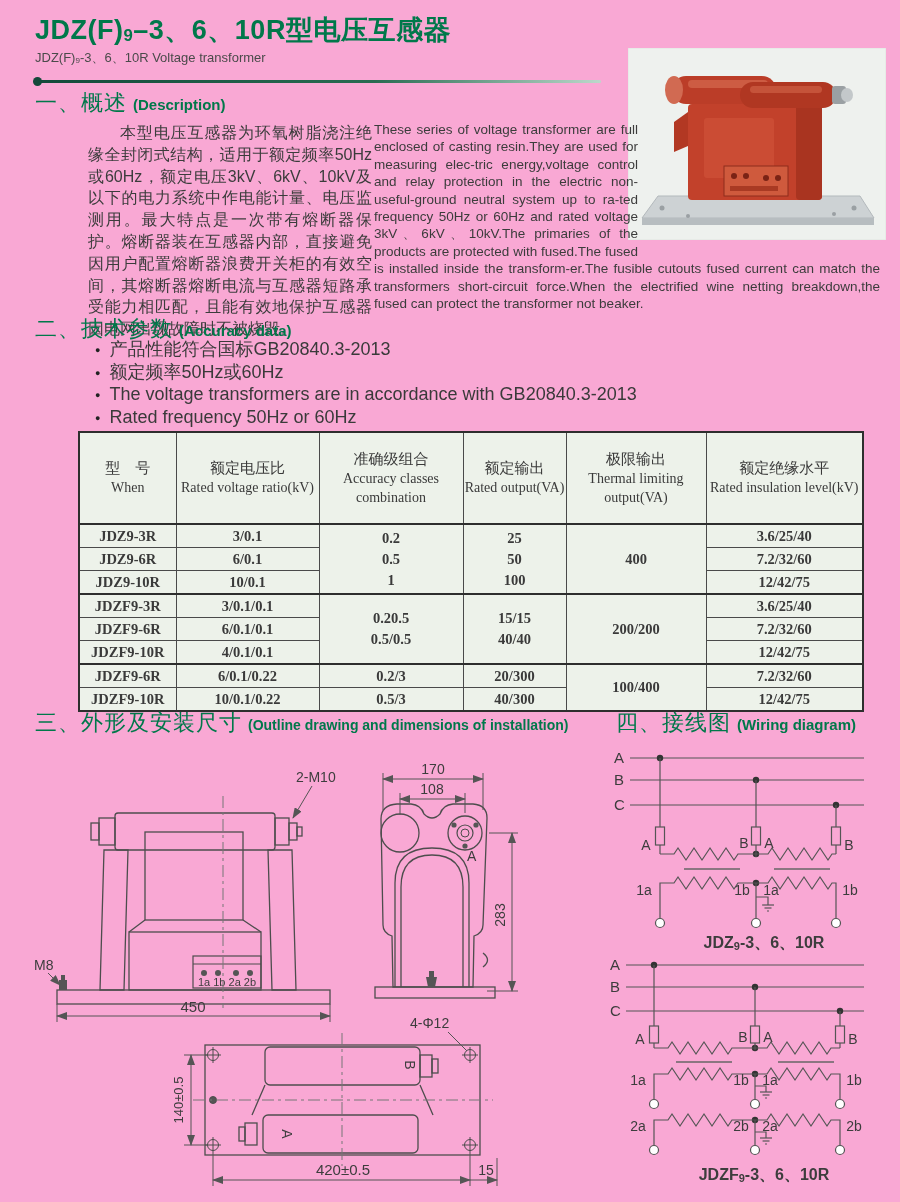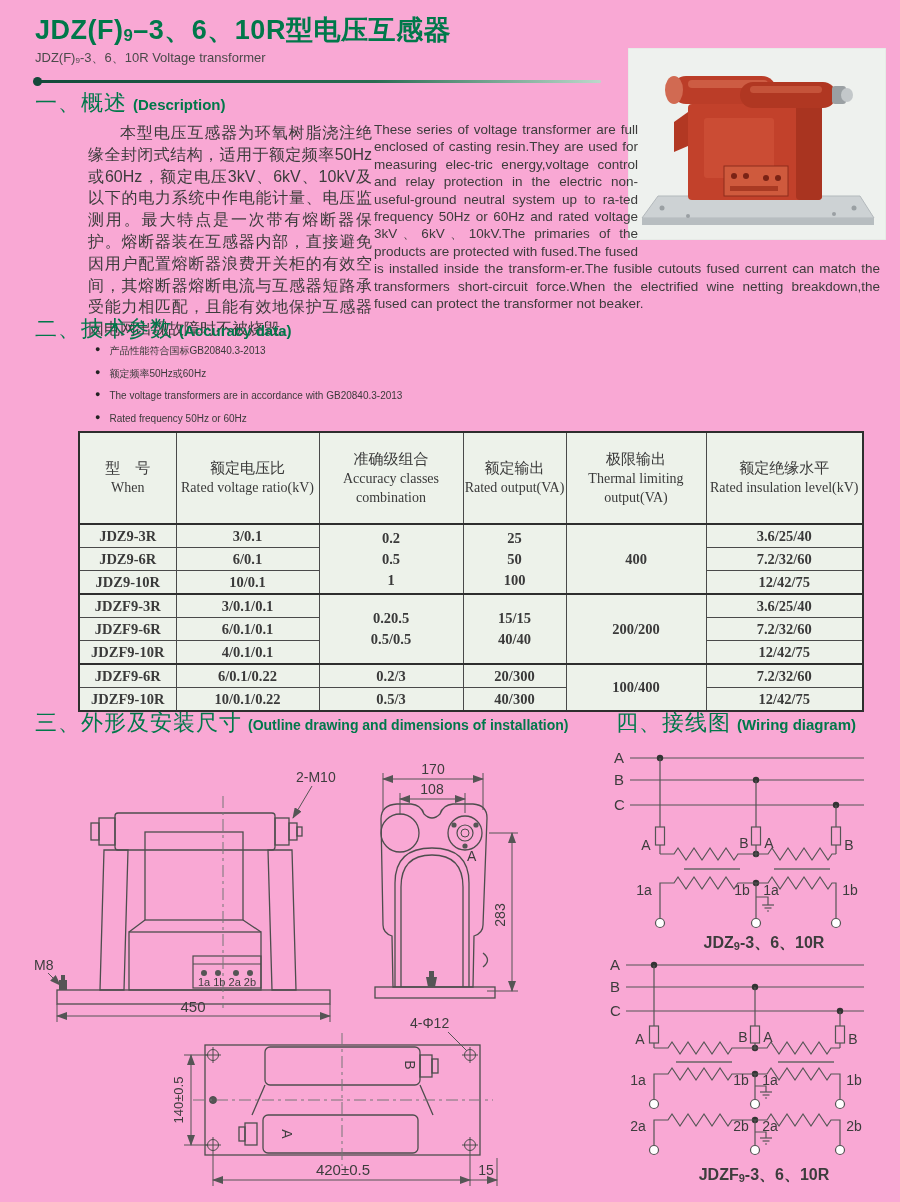--- a/index.html
+++ b/index.html
@@ -29,21 +29,21 @@
   .desc-cn{left:88px;top:122px;width:284px;font-size:16px;line-height:21.8px;
            text-align:justify;text-indent:2em;color:#3c3c3c;}
   .desc-en{left:374px;top:121px;width:506px;font-size:13.5px;line-height:17.4px;
            text-align:justify;color:#3c3c3c;}
   .desc-en-spacer{float:right;width:242px;height:122px;}
 
   
   .photo{left:628px;top:48px;width:258px;height:192px;}
 
   
-  .bullets{left:95px;top:339px;margin:0;padding:0;list-style:none;font-size:10px;line-height:21.5px;}
+  .bullets{left:95px;top:339px;margin:0;padding:0;list-style:none;font-size:18px;line-height:21.5px;}
   .bullets li::before{content:"●";font-size:9px;vertical-align:2px;margin-right:9px;color:#222;}
 
   
   table.spec{left:78px;top:431px;width:784px;border-collapse:collapse;table-layout:fixed;
              font-family:"Liberation Serif",serif;background:#edf2ea;position:absolute;}
   table.spec th,table.spec td{border:1px solid #4a4a4a;text-align:center;vertical-align:middle;padding:0;}
   table.spec{border:2px solid #2e2e2e;}
   table.spec thead th{height:90px;font-weight:normal;font-size:15px;line-height:19px;border-bottom:2px solid #2e2e2e;}
   table.spec thead .hen{font-size:14px;}
   table.spec td{height:22px;font-size:14.5px;font-weight:bold;}

